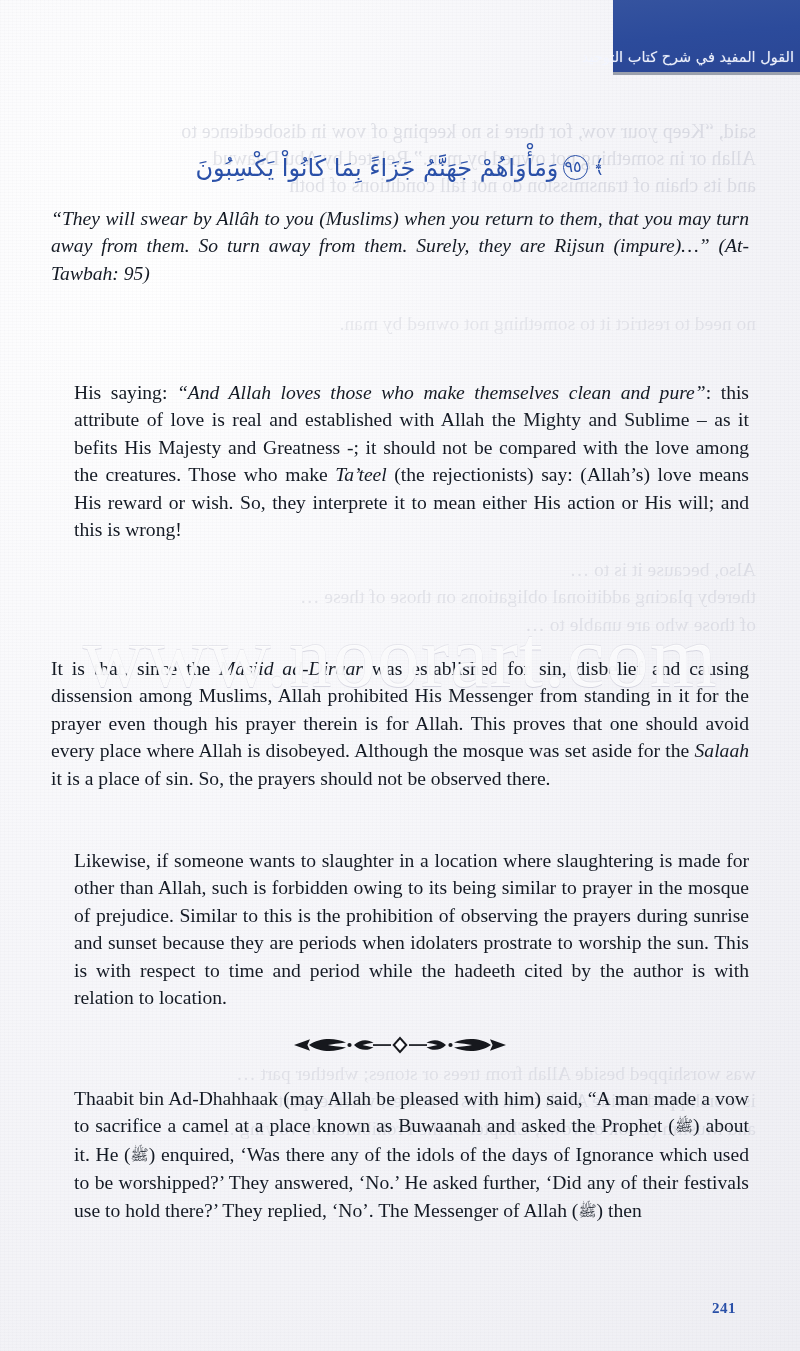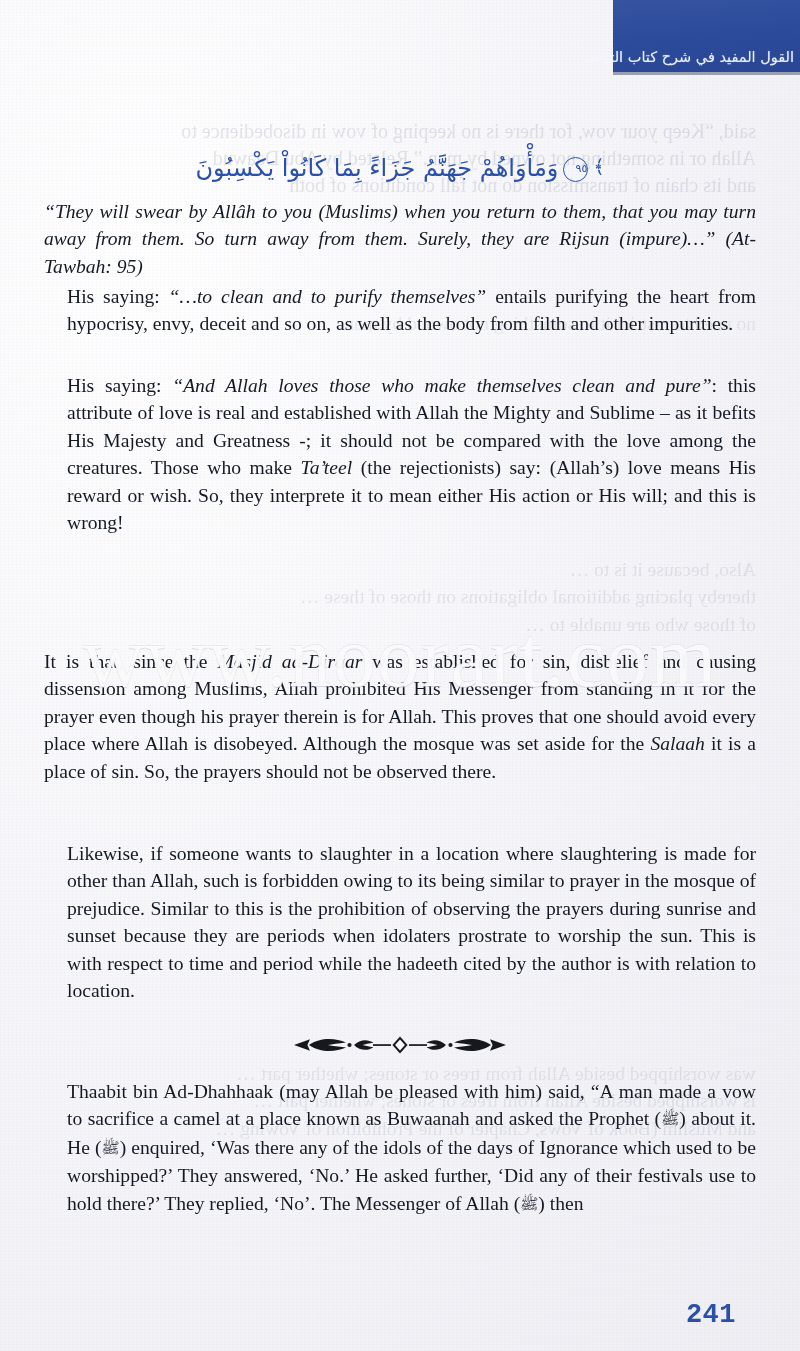--- a/index.html
+++ b/index.html
@@ -58,26 +58,26 @@
     position:absolute;left:0;right:0;top:146px;
     height:40px;
     color:#2a50a8;
     direction:rtl;text-align:center;
     font-family:"DejaVu Sans","Liberation Sans",sans-serif;
     font-size:24px;line-height:40px;white-space:nowrap;
   }
   .ar-verse .orn{font-size:19px;vertical-align:3px;}
   .ar-verse .ayah{
     display:inline-block;border:1.4px solid #2a50a8;border-radius:50%;
-    width:23px;height:23px;line-height:21px;font-size:11px;
-    text-align:right;vertical-align:4px;margin:0 5px;
+    width:23px;height:23px;line-height:21px;font-size:16px;
+    text-align:left;vertical-align:4px;margin:0 5px;
   }
 
   p.body{
-    position:absolute;left:0;right:0;margin:0;
+    position:absolute;left:0;right:0;margin:7px;
     font-size:19.6px;line-height:27.4px;
     color:#141a24;text-align:justify;text-justify:inter-word;
     hyphens:none;
     font-family:Liberation Serif, serif;
   }
   p.body.q{font-style:italic;}
   p.body i,p.body em{font-style:italic;}
   .ind{padding-left:23px;}
   .tight{word-spacing:-1.4px;}
   .sq{font-size:15px;vertical-align:1px;letter-spacing:-.3px;}
@@ -95,22 +95,22 @@
     letter-spacing:1px;
     color:rgba(255,255,255,.88);
     text-shadow:0 1px 0 rgba(190,190,205,.55), 0 -1px 0 rgba(200,200,212,.35);
     pointer-events:none;user-select:none;
     white-space:nowrap;
     font-family:"Liberation Serif","DejaVu Serif",serif;
   }
   
   #folio{
     position:absolute;right:64px;top:1300px;
-    color:#2a50a8;font-size:27px;font-weight:700;
-    font-family:Liberation Mono, monospace;
+    color:#2a50a8;font-size:15px;font-weight:700;
+    font-family:Liberation Serif, serif;
     letter-spacing:.5px;
   }
 </style>
 </head>
 <body>
 
 <div id="page">
 
   <div class="bleed" style="top:118px;font-size:20px;line-height:27px;opacity:.12;">said, “Keep your vow, for there is no keeping of vow in disobedience to
 Allah or in something not owned by man.” Related by Abu Daawud
@@ -133,21 +133,20 @@
   </div>
 
   <div id="col">
 
     <div class="ar-verse">
       <span class="orn">﴾</span><span class="ayah">٩٥</span><span>وَمَأْوَاهُمْ جَهَنَّمُ جَزَاءً بِمَا كَانُواْ يَكْسِبُونَ</span>
     </div>
 
     <p class="body q" style="top:198px;">“They will swear by Allâh to you (Muslims) when you return to them, that you may turn away from them. So turn away from them. Surely, they are Rijsun (impure)…” (At-Tawbah: 95)</p>
 
-    <p class="body ind" style="top:283px;">His saying: <i>“…to clean and to purify themselves”</i> entails purifying the heart from hypocrisy, envy, deceit and so on, as well as the body from filth and other impurities.</p>
 
     <p class="body ind" style="top:372px;">His saying: <i>“And Allah loves those who make themselves clean and pure”</i>: this attribute of love is real and established with Allah the Mighty and Sublime – as it befits His Majesty and Greatness -; it should not be compared with the love among the creatures. Those who make <i>Ta’teel</i> (the rejectionists) say: (Allah’s) love means His reward or wish. So, they interprete it to mean either His action or His will; and this is wrong!</p>
 
 
 
     <p class="body" style="top:648px;">It is that, since the <i>Masjid ad-Diraar</i> was established for sin, disbelief and causing dissension among Muslims, Allah prohibited His Messenger from standing in it for the prayer even though his prayer therein is for Allah. This proves that one should avoid every place where Allah is disobeyed. Although the mosque was set aside for the <i>Salaah</i> it is a place of sin. So, the prayers should not be observed there.</p>
 
     <p class="body ind" style="top:840px;">Likewise, if someone wants to slaughter in a location where slaughtering is made for other than Allah, such is forbidden owing to its being similar to prayer in the mosque of prejudice. Similar to this is the prohibition of observing the prayers during sunrise and sunset because they are periods when idolaters prostrate to worship the sun. This is with respect to time and period while the hadeeth cited by the author is with relation to location.</p>
 
     <div id="orn">

